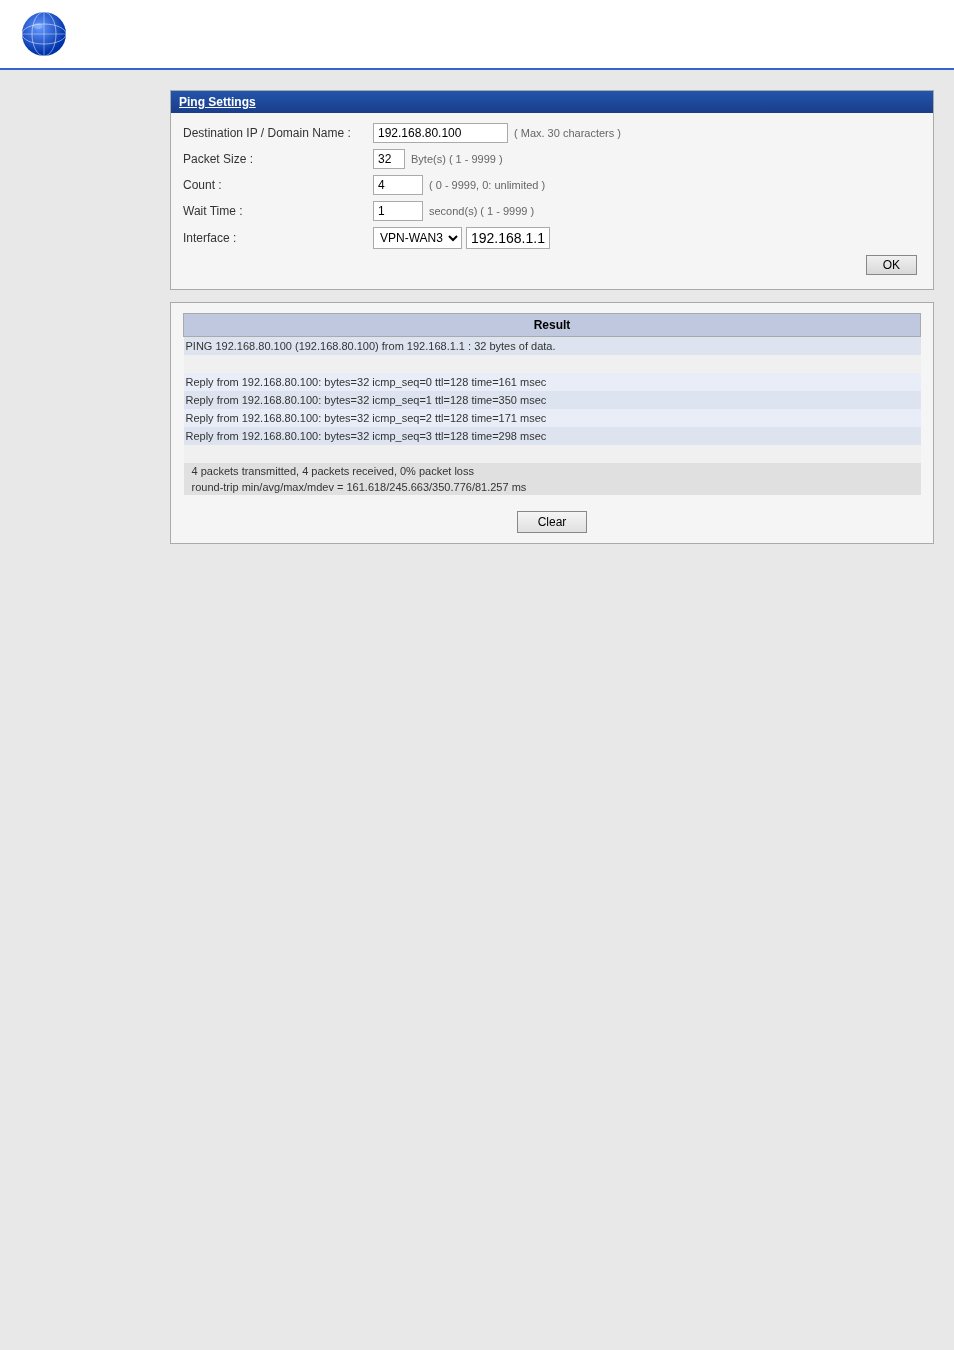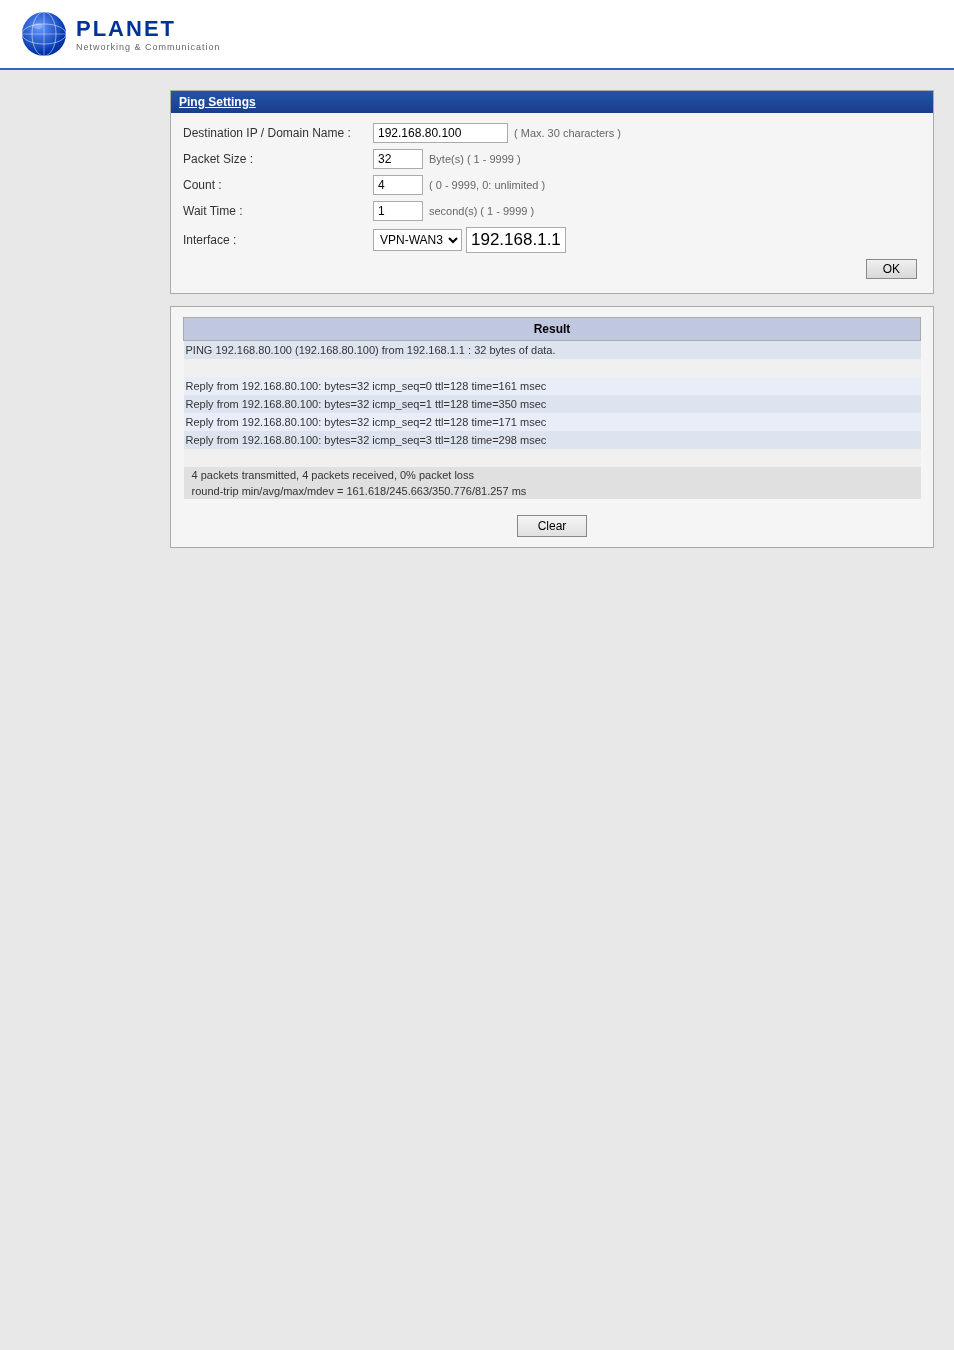--- a/index.html
+++ b/index.html
@@ -162,23 +162,23 @@
     .interface-select {
       border: 1px solid #aaa;
       padding: 2px 2px;
       font-size: 12px;
       background: #fff;
       margin-right: 4px;
     }
     .interface-ip {
       border: 1px solid #aaa;
       padding: 2px 4px;
-      font-size: 17px;
+      font-size: 14px;
       background: #fff;
-      width: 100px;
+      width: 84px;
     }
   </style>
 </head>
 <body>
 
 <div class="page-wrapper">
 
   <div class="header">
     <div class="logo-area">
 
@@ -190,44 +190,40 @@
           </radialGradient>
         </defs>
         <circle cx="24" cy="24" r="22" fill="url(#globeGrad)"></circle>
         <ellipse cx="24" cy="24" rx="12" ry="22" fill="none" stroke="#ffffff" stroke-width="1" opacity="0.5"></ellipse>
         <ellipse cx="24" cy="24" rx="22" ry="10" fill="none" stroke="#ffffff" stroke-width="1" opacity="0.5"></ellipse>
         <line x1="2" y1="24" x2="46" y2="24" stroke="#ffffff" stroke-width="0.8" opacity="0.5"></line>
         <line x1="24" y1="2" x2="24" y2="46" stroke="#ffffff" stroke-width="0.8" opacity="0.5"></line>
 
         <ellipse cx="18" cy="16" rx="5" ry="3" fill="#ffffff" opacity="0.25"></ellipse>
       </svg>
-      <div class="logo-text">
-        <span class="logo-planet">PLANET</span>
-        <span class="logo-subtitle">Networking &amp; Communication</span>
-      </div>
     </div>
   </div>
 
   <div class="main-content">
 
     <div class="section-box">
       <div class="section-header">
         <span>Ping Settings</span>
       </div>
       <div class="section-body">
 
         <div class="form-row">
           <span class="form-label">Destination IP / Domain Name :</span>
           <input class="form-input" type="text" style="width: 135px;" value="192.168.80.100">
           <span class="form-hint">( Max. 30 characters )</span>
         </div>
 
         <div class="form-row">
           <span class="form-label">Packet Size :</span>
-          <input class="form-input" type="text" style="width: 50px;" value="32">
+          <input class="form-input" type="text" style="width: 32px;" value="32">
           <span class="form-hint">Byte(s) ( 1 - 9999 )</span>
         </div>
 
         <div class="form-row">
           <span class="form-label">Count :</span>
           <input class="form-input" type="text" style="width: 50px;" value="4">
           <span class="form-hint">( 0 - 9999, 0: unlimited )</span>
         </div>
 
         <div class="form-row">

